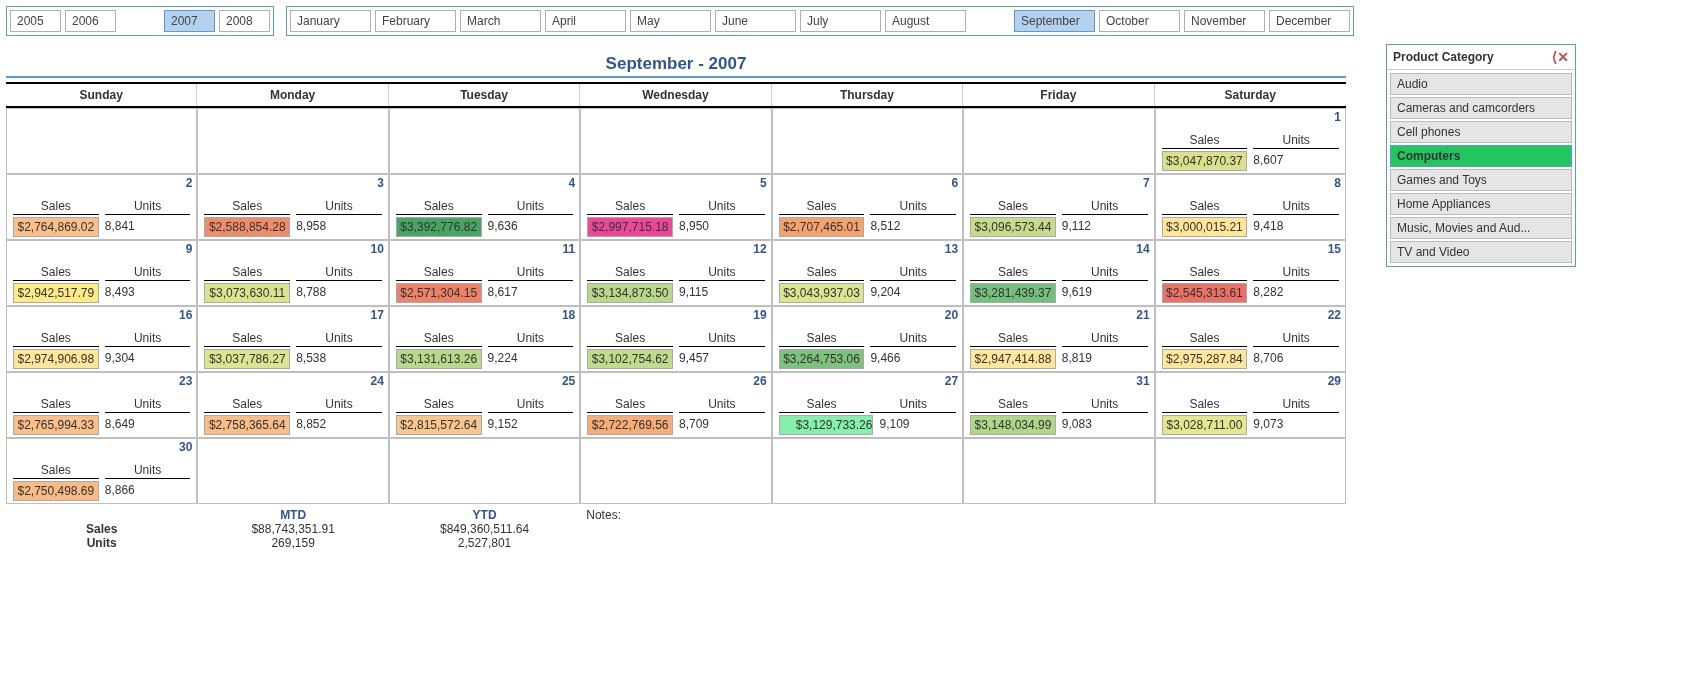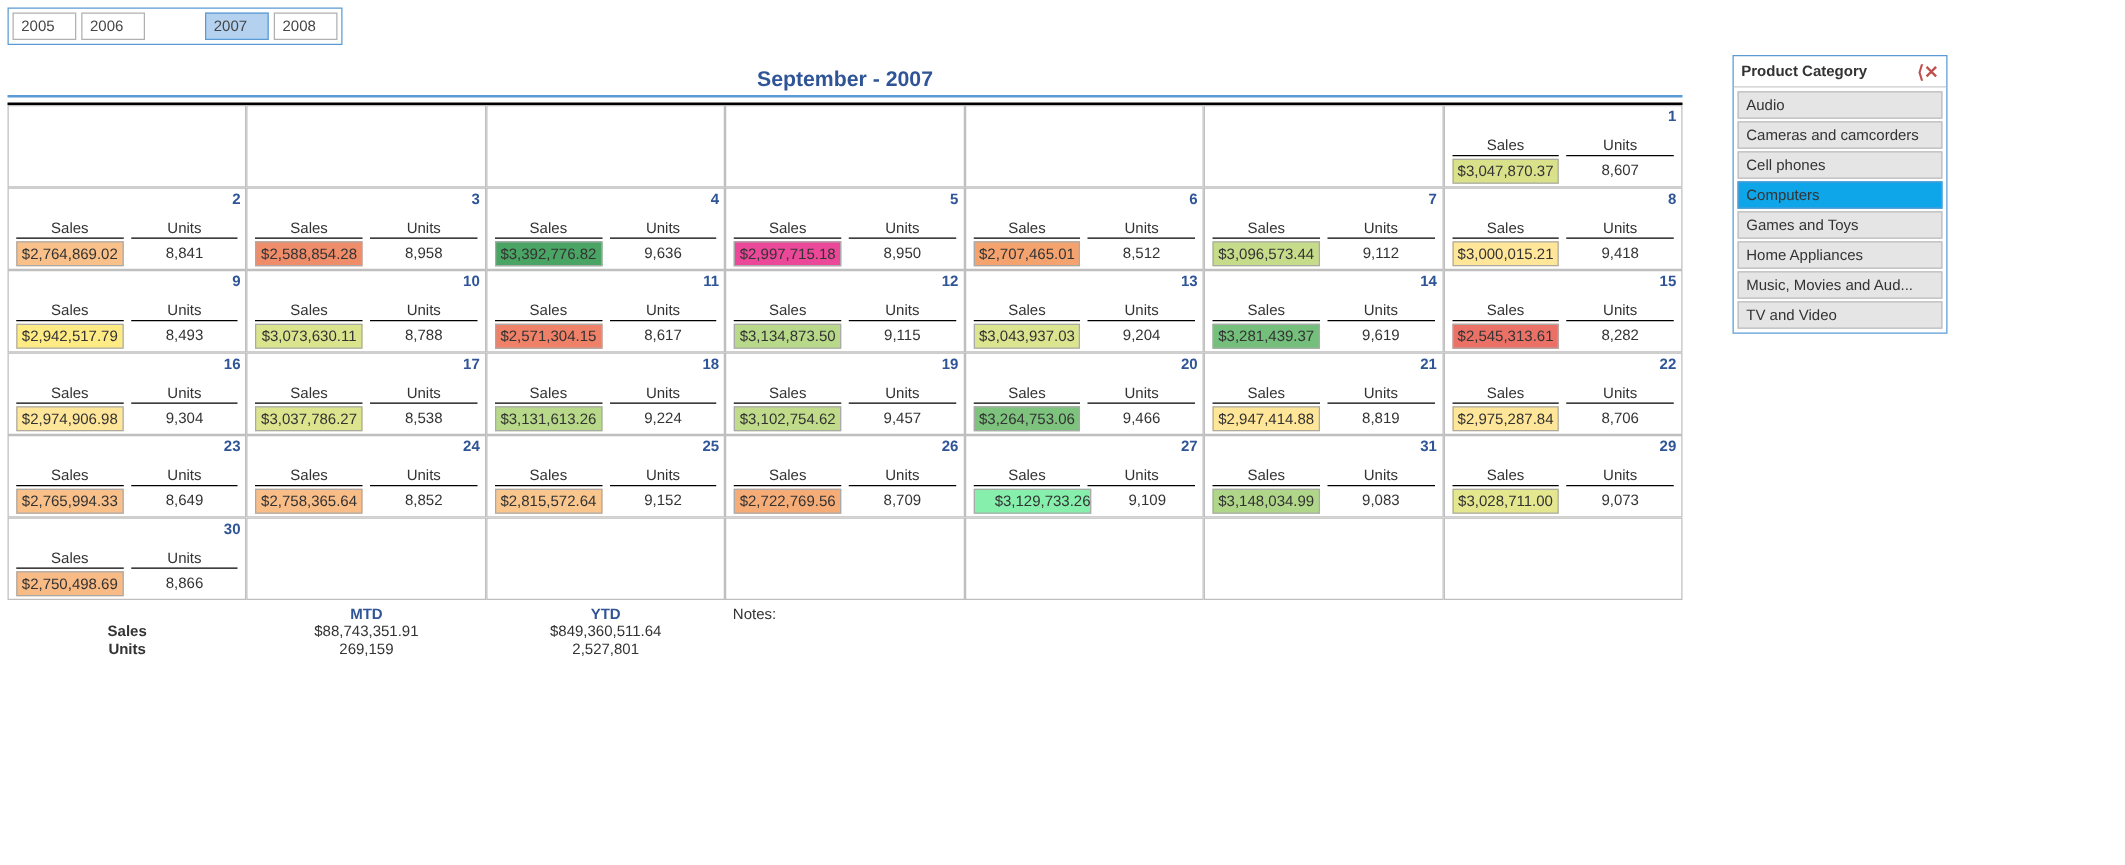--- a/index.html
+++ b/index.html
@@ -112,81 +112,105 @@
     padding: 0 6px 2px 6px;
   }
   .sales-cell {
     text-align: center;
     padding: 2px 0;
     border: 1px solid #aaa;
     font-size: 12px;
     white-space: nowrap;
   }
   .units-cell {
-    text-align: center;
     padding: 2px 0;
     font-size: 12px;
   }
 
   
   .summary-row {
     display: grid;
     grid-template-columns: 1fr 1fr 1fr 4fr;
     width: 1340px;
     padding-top: 4px;
   }
   .summary-head { text-align:center; color:#2f5597; font-weight:bold; }
   .summary-label { text-align:center; font-weight:bold; }
   .summary-val { text-align:center; }
   .notes-cell { padding-left: 6px; }
 
   
   .cat-slicer {
     border: 1px solid #5b9bd5;
-    width: 172px;
+    width: 190px;
     margin-top: 8px;
   }
   .cat-header {
     display:flex; justify-content:space-between; align-items:center;
     padding: 4px 6px;
     font-weight:bold;
     border-bottom: 1px solid #ccc;
   }
   .cat-clear { color:#c0504d; font-size:14px; cursor:pointer; }
   .cat-body { padding: 3px; display:flex; flex-direction:column; gap:2px; }
   .cat-item {
     border:1px solid #bbb;
     background:#e5e5e5;
     padding:3px 6px;
     cursor:pointer;
     font-size:12px;
     white-space:nowrap;
     overflow:hidden;
     text-overflow:ellipsis;
   }
-  .cat-item.selected { background:#0ea5e9; border-color:#5b9bd5; }
+  .cat-item.selected { background:#22c55e; border-color:#5b9bd5;font-weight:bold; }
 </style>
 </head>
 <body>
 
 <div class="top-row">
   <div class="slicer-box year-slicer" id="year-slicer">
       <div class="slicer-row">
         <div class="slicer-item">2005</div>
         <div class="slicer-item">2006</div>
         <div class="slicer-item selected">2007</div>
         <div class="slicer-item">2008</div>
       </div>
     </div>
+  <div class="slicer-box month-slicer" id="month-slicer">
+      <div class="slicer-row">
+        <div class="slicer-item">January</div>
+        <div class="slicer-item">February</div>
+        <div class="slicer-item">March</div>
+        <div class="slicer-item">April</div>
+        <div class="slicer-item">May</div>
+        <div class="slicer-item">June</div>
+        <div class="slicer-item">July</div>
+        <div class="slicer-item">August</div>
+        <div class="slicer-item selected">September</div>
+        <div class="slicer-item">October</div>
+        <div class="slicer-item">November</div>
+        <div class="slicer-item">December</div>
+      </div>
+    </div>
 </div>
 
 <div class="main-area">
   <div>
     <div class="report-title">September - 2007</div>
     <div class="calendar">
+      <div class="cal-head" id="cal-head">
+          <div>Sunday</div>
+          <div>Monday</div>
+          <div>Tuesday</div>
+          <div>Wednesday</div>
+          <div>Thursday</div>
+          <div>Friday</div>
+          <div>Saturday</div>
+        </div>
       <div id="cal-body">
           <div class="cal-week">
             <div class="cal-cell empty"></div>
             <div class="cal-cell empty"></div>
             <div class="cal-cell empty"></div>
             <div class="cal-cell empty"></div>
             <div class="cal-cell empty"></div>
             <div class="cal-cell empty"></div>
             <div class="cal-cell">
               <div class="day-num">1</div>

